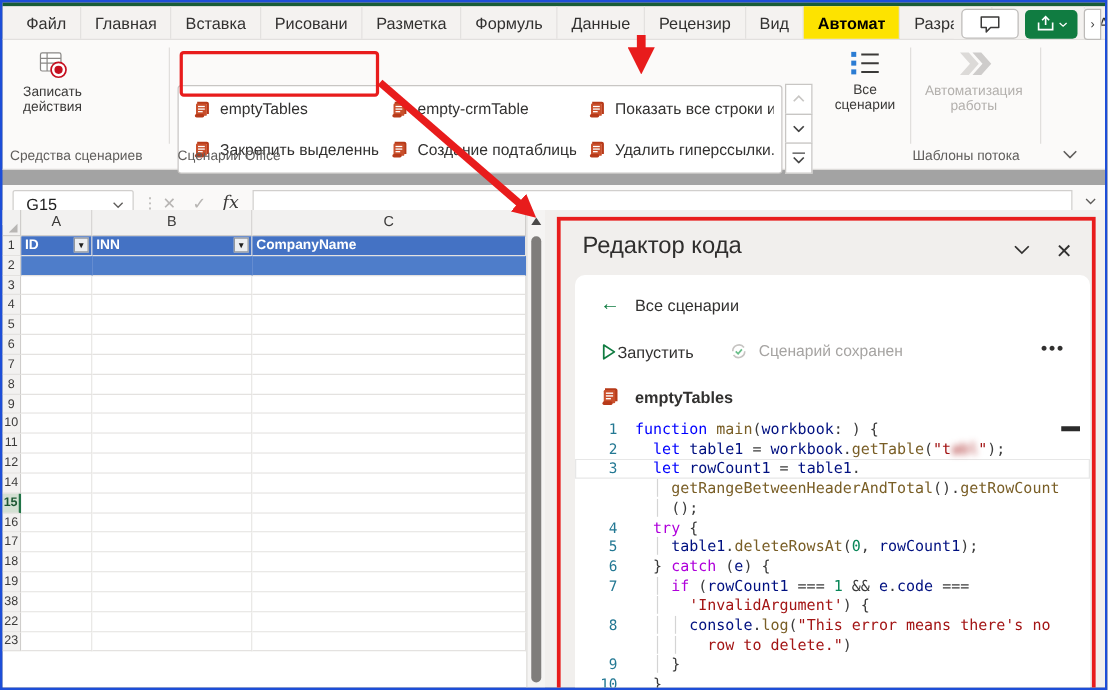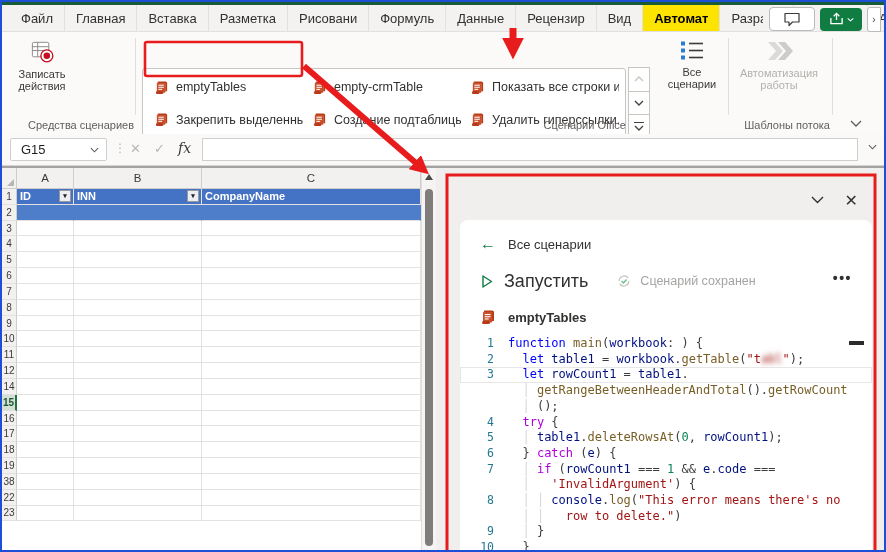--- a/index.html
+++ b/index.html
@@ -13,34 +13,34 @@
   .tab.active{background:#fde300;font-weight:bold;color:#000}
   .tab-controls{position:absolute;right:3px;top:2px;height:24px;display:flex;gap:5px;align-items:center;background:#f4f2f0;padding-left:6px}
   .commentbtn{width:44px;height:22px;border:1px solid #bdbbb9;border-radius:4px;background:#fff;display:flex;align-items:center;justify-content:center}
   .sharebtn{width:42px;height:23px;border-radius:4px;background:#107c41;display:flex;align-items:center;justify-content:center;gap:3px;color:#fff}
   .minibtn{width:12px;height:23px;border:1px solid #bdbbb9;border-radius:3px 0 0 3px;background:#fff;display:flex;align-items:center;justify-content:center;font-size:10px;color:#444}
   
   .ribbon{position:absolute;top:30px;left:0;right:0;height:104px;background:#fbfaf9;border-bottom:1px solid #dedcda;box-sizing:border-box}
   .bigbtn{position:absolute;top:6px;display:flex;flex-direction:column;align-items:center;gap:3px;
           font-size:11px;line-height:12px;text-align:center;color:#3b3a39}
   .bigbtn .lbl{width:64px}
-  .grplabel{position:absolute;bottom:4px;font-size:11px;color:#605e5c;text-align:right}
+  .grplabel{position:absolute;bottom:4px;font-size:11px;color:#605e5c;text-align:left}
   .vsep{position:absolute;top:6px;bottom:20px;width:1px;background:#e1dfdd}
   .gallery{position:absolute;left:140px;top:36px;width:484px;height:71px;border:1px solid #c8c6c4;border-radius:3px;
            background:#fff;display:grid;grid-template-rows:repeat(2,1fr);grid-auto-flow:column;grid-auto-columns:158px;
            padding:2px 2px;box-sizing:border-box}
   .gitem{display:flex;align-items:center;gap:7px;padding-left:9px;font-size:12.5px;color:#323130;white-space:nowrap;overflow:hidden}
   .gscroll{position:absolute;left:626px;top:36px;width:22px;height:71px;display:flex;flex-direction:column}
   .gsbtn{flex:1;border:1px solid #c8c6c4;background:#fff;display:flex;flex-direction:column;align-items:center;justify-content:center;color:#444;margin-top:-1px}
   .gsbtn.dis{color:#c8c6c4}
   .gsbtn .bar{width:10px;height:1.5px;background:currentColor;margin-bottom:2px}
   .collapse-chev{position:absolute;right:22px;bottom:8px;color:#605e5c}
   .disabled .lbl{color:#b3b0ad}
   
-  .formulabar{position:absolute;top:132px;left:0;right:0;height:32px;background:#faf9f8;border-bottom:1px solid #d6d4d2;box-sizing:border-box}
+  .formulabar{position:absolute;top:146px;left:0;right:0;height:32px;background:#faf9f8;border-bottom:1px solid #d6d4d2;box-sizing:border-box}
   .namebox{position:absolute;left:8px;top:4px;width:97px;height:23px;background:#fff;border:1px solid #d1cfcd;border-radius:2px;
            display:flex;align-items:center;font-size:13px;color:#1f1f1f;padding-left:10px;box-sizing:border-box}
   .namebox .chev{margin-left:auto;margin-right:7px;color:#605e5c}
   .fbdots{position:absolute;left:112px;top:7px;color:#b5b3b1;font-size:12px}
   .fbx{position:absolute;left:128px;top:7px;color:#b8b6b4;font-size:13px}
   .fbok{position:absolute;left:152px;top:7px;color:#b8b6b4;font-size:13px}
   .fbfx{position:absolute;left:176px;top:6px;color:#3b3a39;font-size:14px;font-family:"DejaVu Serif",serif;font-style:italic}
   .fbinput{position:absolute;left:200px;right:26px;top:4px;height:23px;background:#fff;border:1px solid #d1cfcd;box-sizing:border-box}
   .fbchev{position:absolute;right:7px;top:10px;color:#605e5c}
   
@@ -67,21 +67,21 @@
   .panel{position:absolute;left:434px;top:166px;right:0;bottom:0;background:#f1efed}
   .ptitle{position:absolute;left:30px;top:18px;font-size:19px;color:#2f2e2d}
   .pchev{position:absolute;right:60px;top:28px;color:#323130}
   .pclose{position:absolute;right:26px;top:23px;font-size:16px;color:#323130}
   .card{position:absolute;left:24px;right:12px;top:52px;bottom:0;background:#fff;border-radius:8px 8px 0 0}
   .crow{display:flex;align-items:center;padding-left:20px}
   .backrow{margin-top:14px;height:20px;gap:12px}
   .backarrow{color:#107c41;font-size:16px;font-weight:bold;line-height:14px}
   .backlbl{font-size:13px;color:#323130}
   .runrow{margin-top:16px;height:22px;position:relative}
-  .runlbl{font-size:18px;color:#323130;margin-left:10px}
+  .runlbl{font-size:13px;color:#323130;margin-left:0}
   .syncic{margin-left:28px;display:flex;align-items:center}
   .savednote{font-size:12.5px;color:#a6a4a2;margin-left:8px}
   .moredots{position:absolute;right:20px;top:0;font-size:14px;letter-spacing:1.5px;color:#323130;font-weight:bold}
   .scriptrow{margin-top:15px;height:20px;gap:12px}
   .scriptname{font-size:13px;font-weight:600;color:#323130}
   .codeblock{position:relative;margin-top:9px;font-family:"DejaVu Sans Mono",monospace;font-size:12px;line-height:15.7px}
   .vline{display:flex;white-space:pre}
   .vline.cur{box-shadow:inset 0 0 0 1px #e7e7e7}
   .ln{width:34px;flex:none;text-align:right;padding-right:14px;color:#237893;font-size:11.5px}
   .tk-kw{color:#0000ff}.tk-kc{color:#af00db}.tk-vr{color:#001080}.tk-fn{color:#795e26}
@@ -96,22 +96,22 @@
 <body>
 
 <div id="app">
   <div class="greenstrip"></div>
 
   <div class="tabbar">
     <div style="display:flex">
         <div class="tab">Файл</div>
         <div class="tab">Главная</div>
         <div class="tab">Вставка</div>
+        <div class="tab">Рисовани</div>
         <div class="tab">Разметка</div>
-        <div class="tab">Рисовани</div>
         <div class="tab">Формуль</div>
         <div class="tab">Данные</div>
         <div class="tab">Рецензир</div>
         <div class="tab">Вид</div>
         <div class="tab active">Автомат</div>
         <div class="tab">Разрабо</div>
         <div class="tab">Справка</div>
         <div class="tab">Acrobat</div>
       </div>
     <div class="tab-controls">
@@ -455,20 +455,21 @@
           <div class="cell" style="width: 219px;"></div>
         </div>
       </div>
     <div class="vscroll">
       <div class="up"></div>
       <div class="thumb"></div>
     </div>
   </div>
 
   <div class="panel">
+    <div class="ptitle">Редактор кода</div>
     <span class="pchev">
       <svg width="13" height="8" viewBox="0 0 13 8">
           <path d="M1 1 L6.5 6.5 L12 1" fill="none" stroke="currentColor" stroke-width="1.4"></path>
         </svg>
     </span>
     <span class="pclose">✕</span>
 
     <div class="card">
       <div class="crow backrow">
         <span class="backarrow">←</span>

